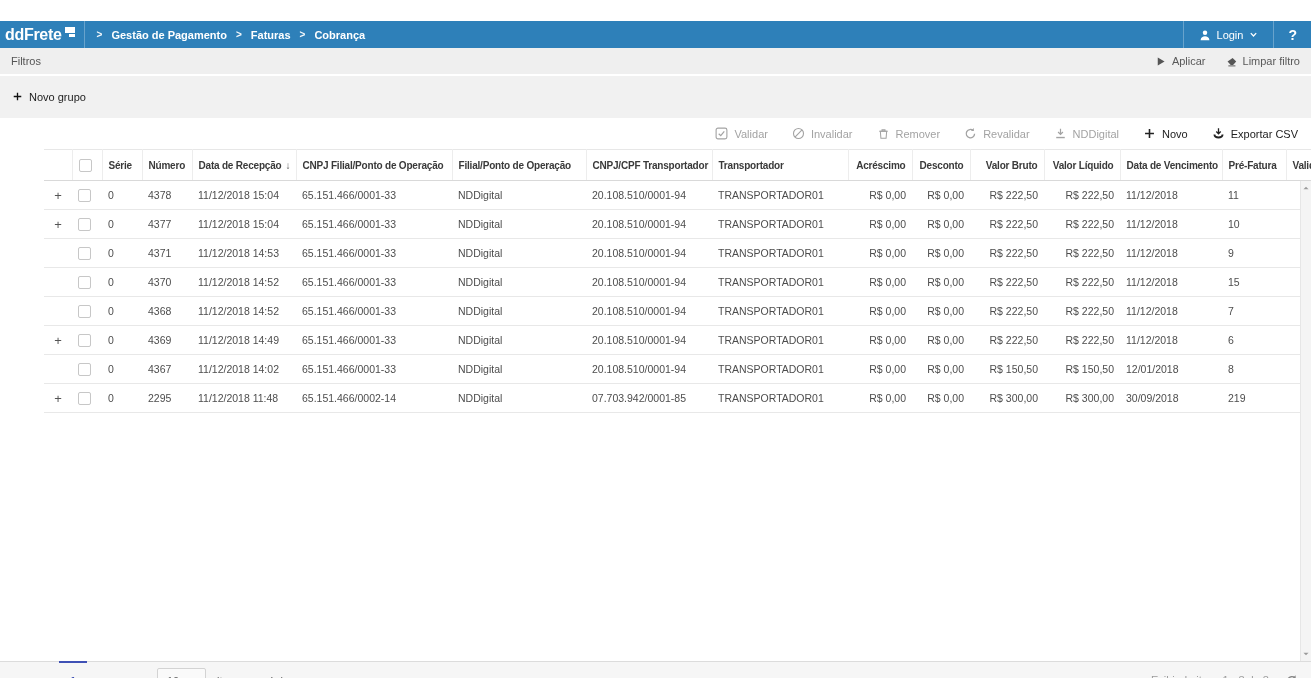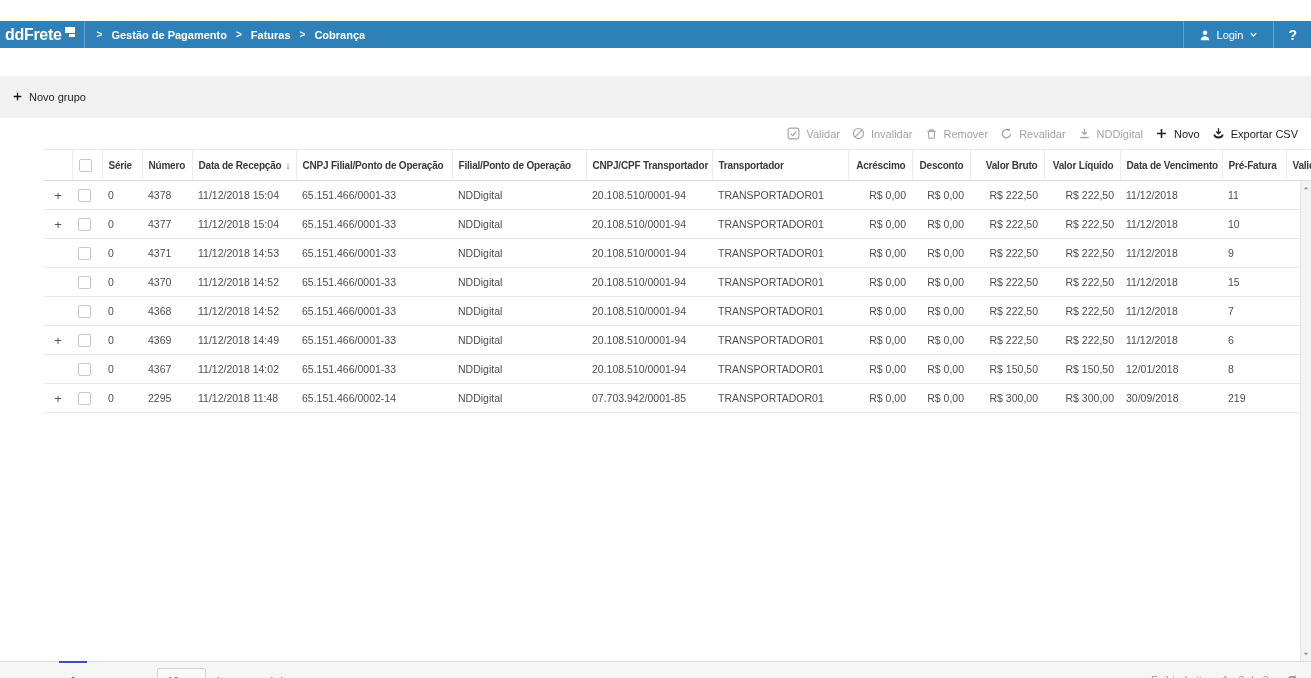--- a/index.html
+++ b/index.html
@@ -34,21 +34,21 @@
   .filters-actions { display:flex; gap:20px; }
   .fbtn { display:flex; align-items:center; gap:6px; cursor:pointer; color:#595959; }
   .fbtn .icon { width:11px; height:11px; color:#555; }
   .filters-body { position:absolute; top:55px; left:0; right:0; height:42px; background:#f1f1f1;
     display:flex; align-items:center; padding:0 12px; }
   .new-group { display:flex; align-items:flex-start; gap:6px; font-size:11px; color:#1d1d1d; cursor:pointer; }
   .new-group .icon { width:11px; height:11px; color:#111; }
 
   
   .toolbar { position:absolute; top:97px; left:0; right:0; height:31px; display:flex; align-items:center;
-    justify-content:flex-end; gap:12px; padding:13px 13px; font-size:11px; background:#fff; }
+    justify-content:flex-end; gap:24px; padding:13px 13px; font-size:11px; background:#fff; }
   .tb-btn { display:flex; align-items:center; gap:6px; cursor:pointer; white-space:nowrap; }
   .tb-btn.disabled { color:#a3a3a3; }
   .tb-btn.enabled { color:#222; font-weight:400;justify-content:center; }
   .tb-ic { width:13px; height:13px; }
 
   
   .grid { position:absolute; top:128px; left:0;padding-left:44px; }
   table { border-collapse:collapse; table-layout:fixed; width:1300px; }
   thead th { height:31px; background:#fff; border-top:1px solid #e7e7e7; border-bottom:1px solid #d9d9d9;
     border-right:1px solid #ededed; font-size:10px; font-weight:700; letter-spacing:-0.2px; color:#3a3a3a;
@@ -136,20 +136,42 @@
             <svg viewBox="0 0 10 10">
               <path d="M2 3.4 5 6.7 8 3.4" fill="none" stroke="currentColor" stroke-width="1.4"></path>
             </svg>
           </span>
       </div>
       <div class="nav-sep"></div>
       <div class="help">?</div>
     </div>
   </header>
 
+  <div class="filters-bar">
+    <span>Filtros</span>
+    <div class="filters-actions">
+      <div class="fbtn">
+        <span class="icon">
+            <svg viewBox="0 0 12 12">
+              <path d="M3 1.6v8.8L10.4 6z" fill="currentColor"></path>
+            </svg>
+          </span>
+        <span>Aplicar</span>
+      </div>
+      <div class="fbtn">
+        <span class="icon">
+            <svg viewBox="0 0 14 14">
+              <path d="M8.4 2.4 13 7l-4 4.4H6L2 7z" fill="currentColor"></path>
+              <path d="M3 12.6h9" stroke="currentColor" stroke-width="1.2"></path>
+            </svg>
+          </span>
+        <span>Limpar filtro</span>
+      </div>
+    </div>
+  </div>
 
   <div class="filters-body">
     <div class="new-group">
       <span class="icon">
           <svg viewBox="0 0 14 14">
             <path d="M7 2.2v9.6M2.2 7h9.6" stroke="currentColor" stroke-width="1.7"></path>
           </svg>
         </span>
       <span>Novo grupo</span>
     </div>

